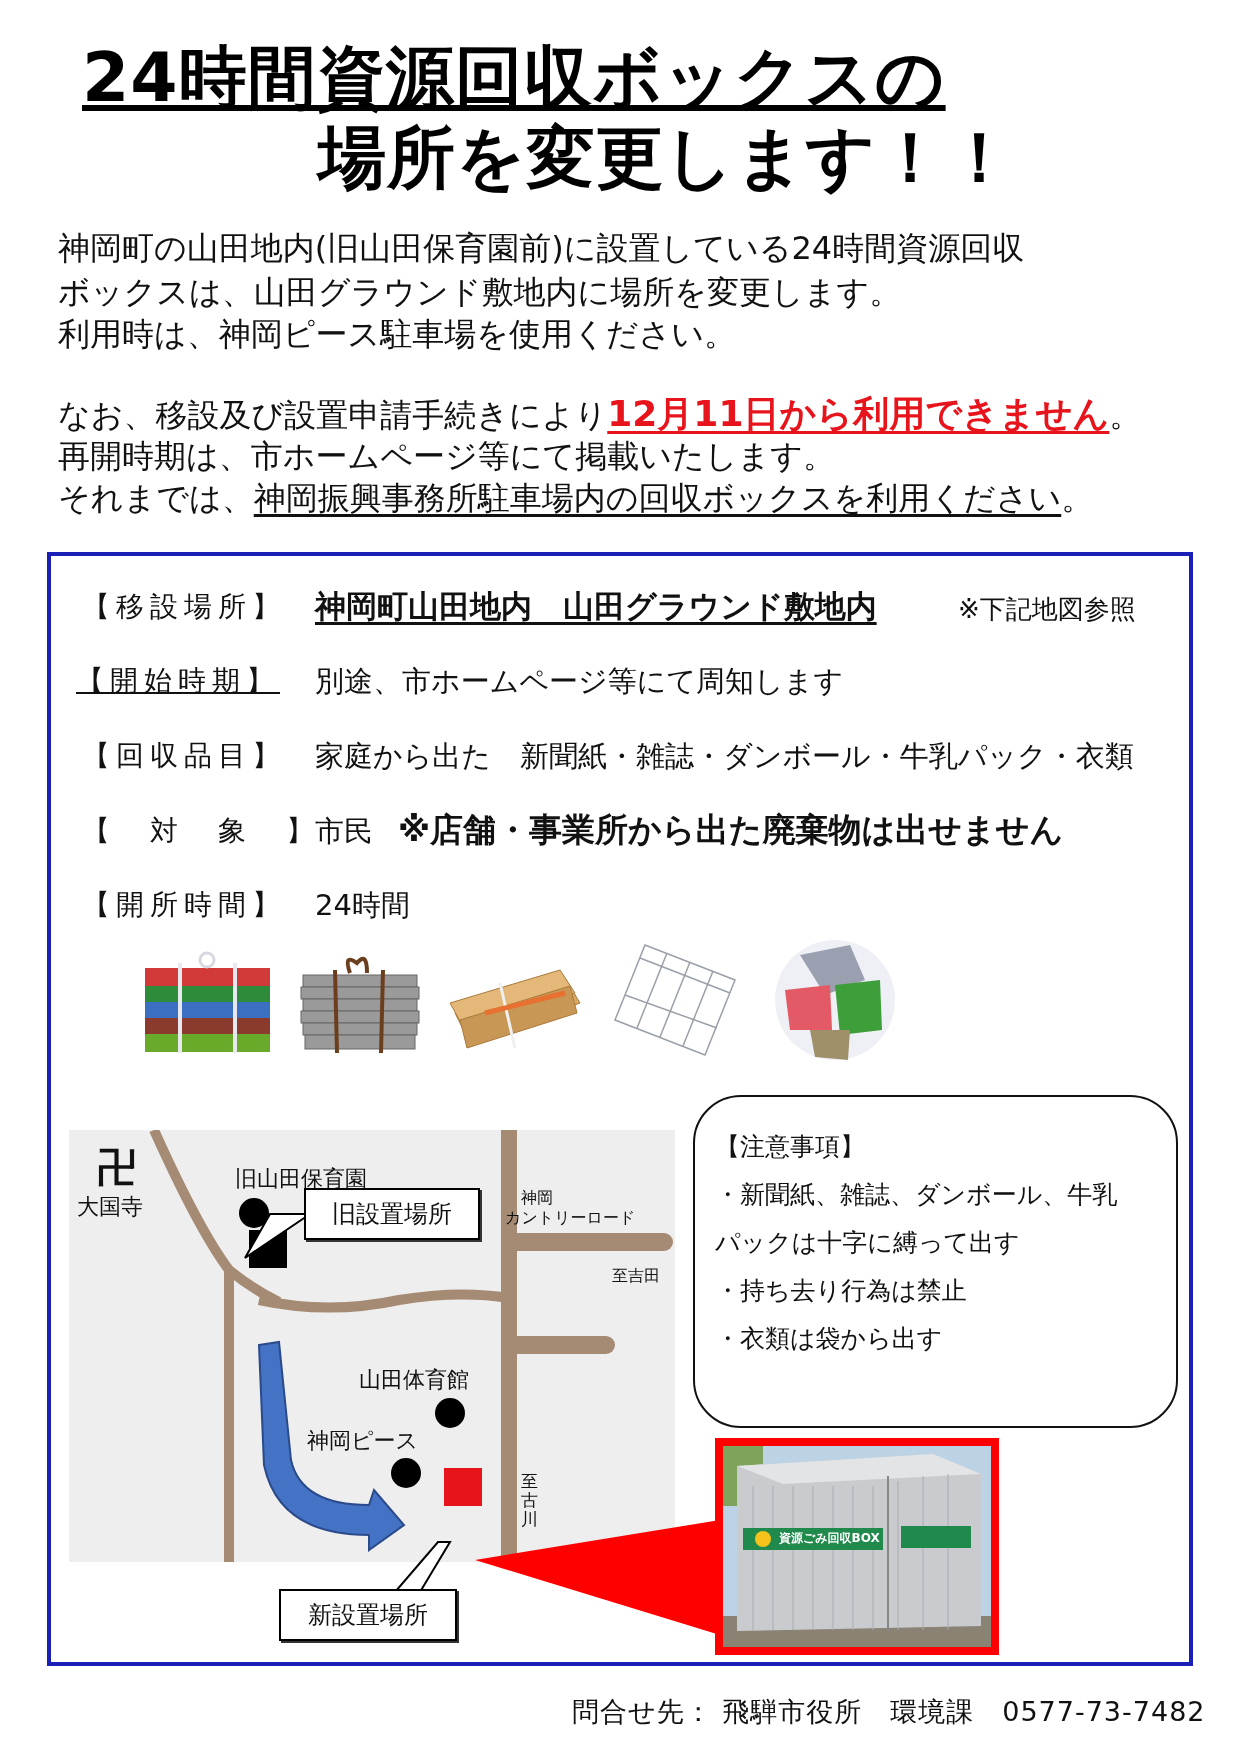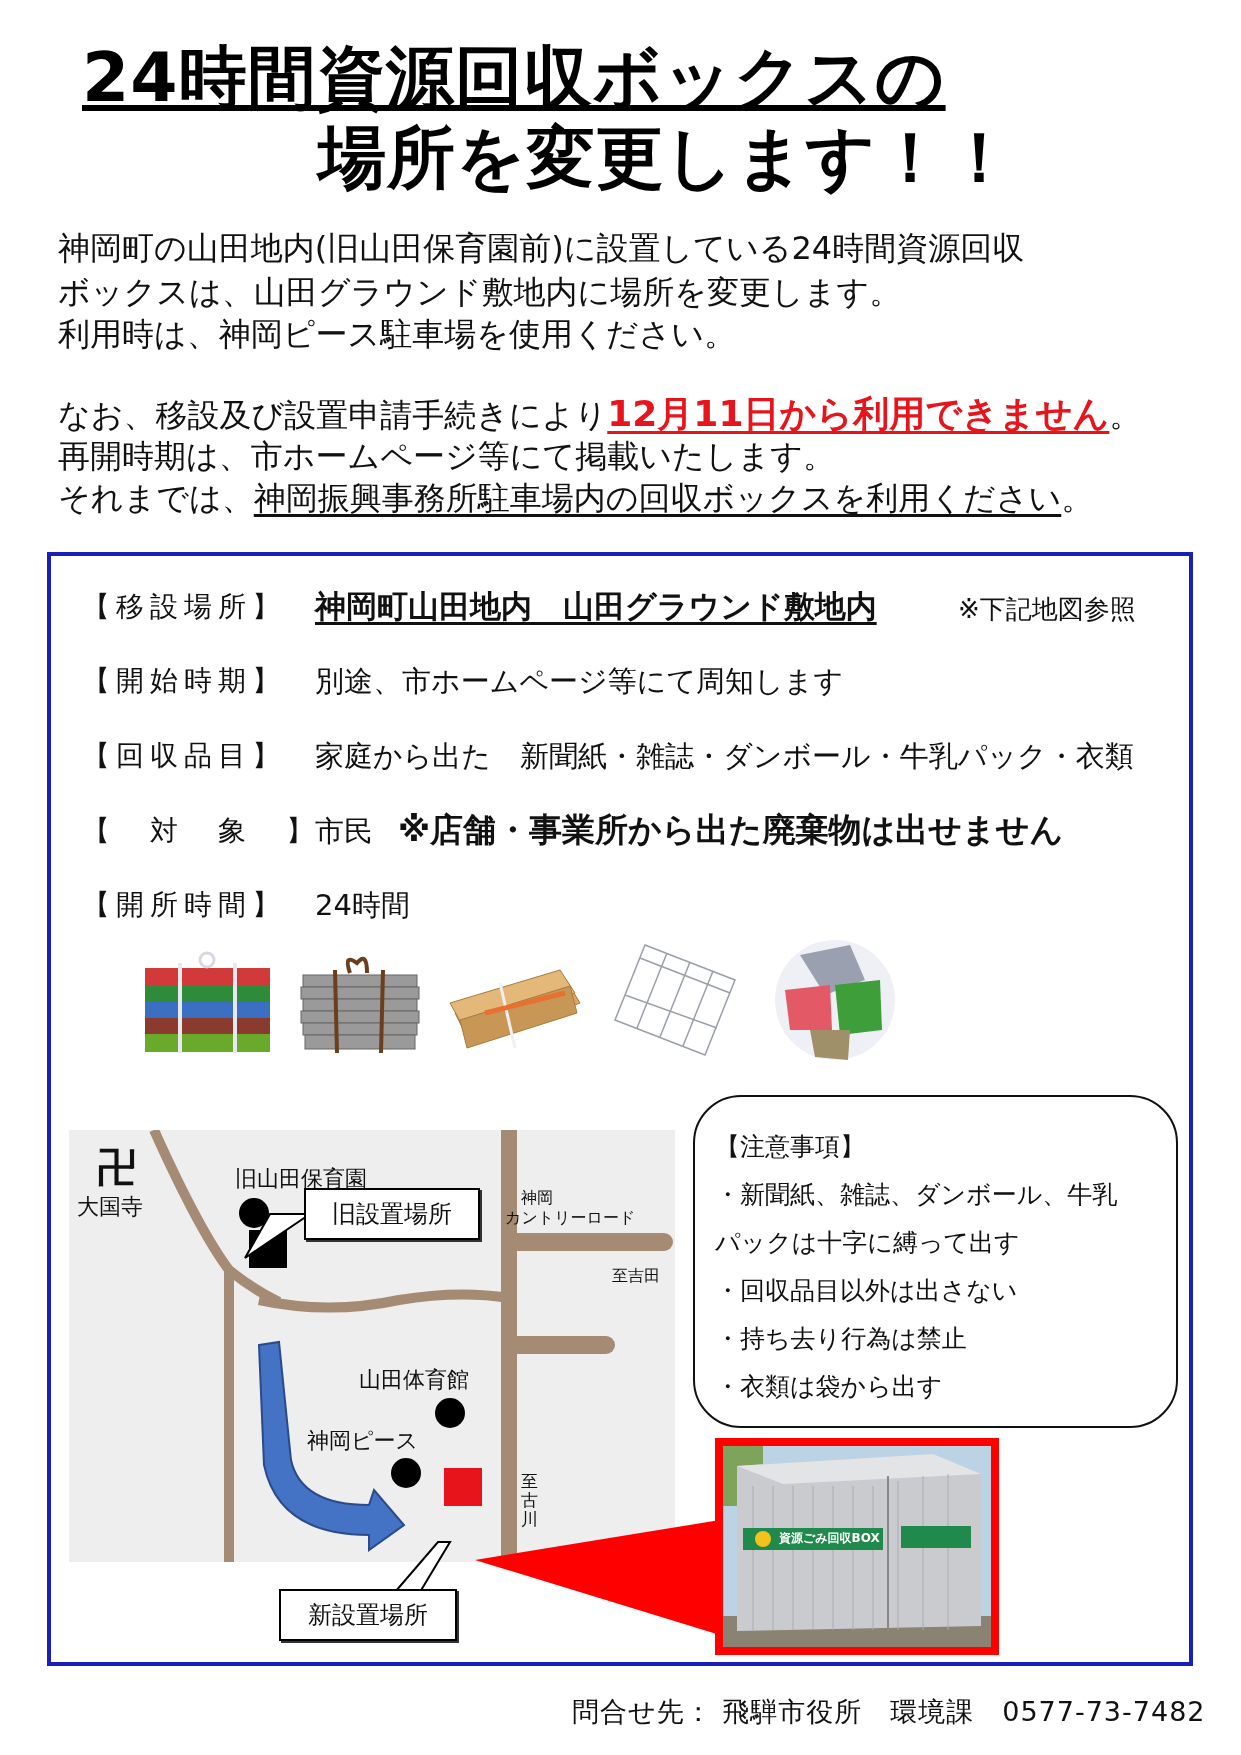--- a/index.html
+++ b/index.html
@@ -42,21 +42,21 @@
 <div class="abs body-line" style="left:58px; top:482px;">
   <span>それまでは、</span><span class="ul">神岡振興事務所駐車場内の回収ボックスを利用ください</span><span>。</span>
 </div>
 
 <div class="abs box" style="left:47px; top:552px; width:1146px; height:1114px;"></div>
 
 <div class="abs row-label" style="left:82px; top:588px;">【移設場所】</div>
 <div class="abs row-value bold ul" style="left:315px; top:586px; font-size:31px;">神岡町山田地内　山田グラウンド敷地内</div>
 <div class="abs row-value" style="left:958px; top:592px; font-size:26px;">※下記地図参照</div>
 
-<div class="abs row-label" style="left:82px; top:662px;">【開始時期】</div>
+<div class="abs row-label" style="left:76px; top:662px;text-decoration:underline;">【開始時期】</div>
 <div class="abs row-value" style="left:315px; top:662px;">別途、市ホームページ等にて周知します</div>
 
 <div class="abs row-label" style="left:82px; top:737px;">【回収品目】</div>
 <div class="abs row-value" style="left:315px; top:737px;">家庭から出た　新聞紙・雑誌・ダンボール・牛乳パック・衣類</div>
 
 <div class="abs row-label" style="left:82px; top:812px;">【　対　象　】</div>
 <div class="abs row-value" style="left:315px; top:812px;">市民</div>
 <div class="abs row-value bold" style="left:398px; top:808px; font-size:33px;">※店舗・事業所から出た廃棄物は出せません</div>
 
 <div class="abs row-label" style="left:82px; top:886px;">【開所時間】</div>
@@ -155,21 +155,20 @@
 </svg>
 <svg class="abs" style="left:470px; top:1460px;" width="260" height="180" viewBox="0 0 260 180">
   <polygon points="5,100 250,60 250,175" fill="#ff0000"></polygon>
 </svg>
 <div class="callout" style="left:279px; top:1589px; width:174px; height:48px;">新設置場所</div>
 
 <div class="abs notes" style="left:693px; top:1095px; width:485px; height:333px;padding-left:20px;">
   <div class="note-line">【注意事項】</div>
   <div class="note-line">・新聞紙、雑誌、ダンボール、牛乳</div>
   <div class="note-line">パックは十字に縛って出す</div>
-  <div class="note-line">・回収品目以外は出さない</div>
   <div class="note-line">・持ち去り行為は禁止</div>
   <div class="note-line">・衣類は袋から出す</div>
 </div>
 
 <div class="abs photo" style="left:715px; top:1438px; width:284px; height:217px;">
   <svg width="268" height="201" viewBox="0 0 268 201">
     <rect x="0" y="0" width="268" height="201" fill="#bcd3e6"></rect>
     <rect x="0" y="0" width="40" height="60" fill="#7ea35a"></rect>
     <rect x="0" y="170" width="268" height="31" fill="#8a8272"></rect>
     <polygon points="14,20 210,8 258,28 258,180 14,185" fill="#c9cbcf"></polygon>

